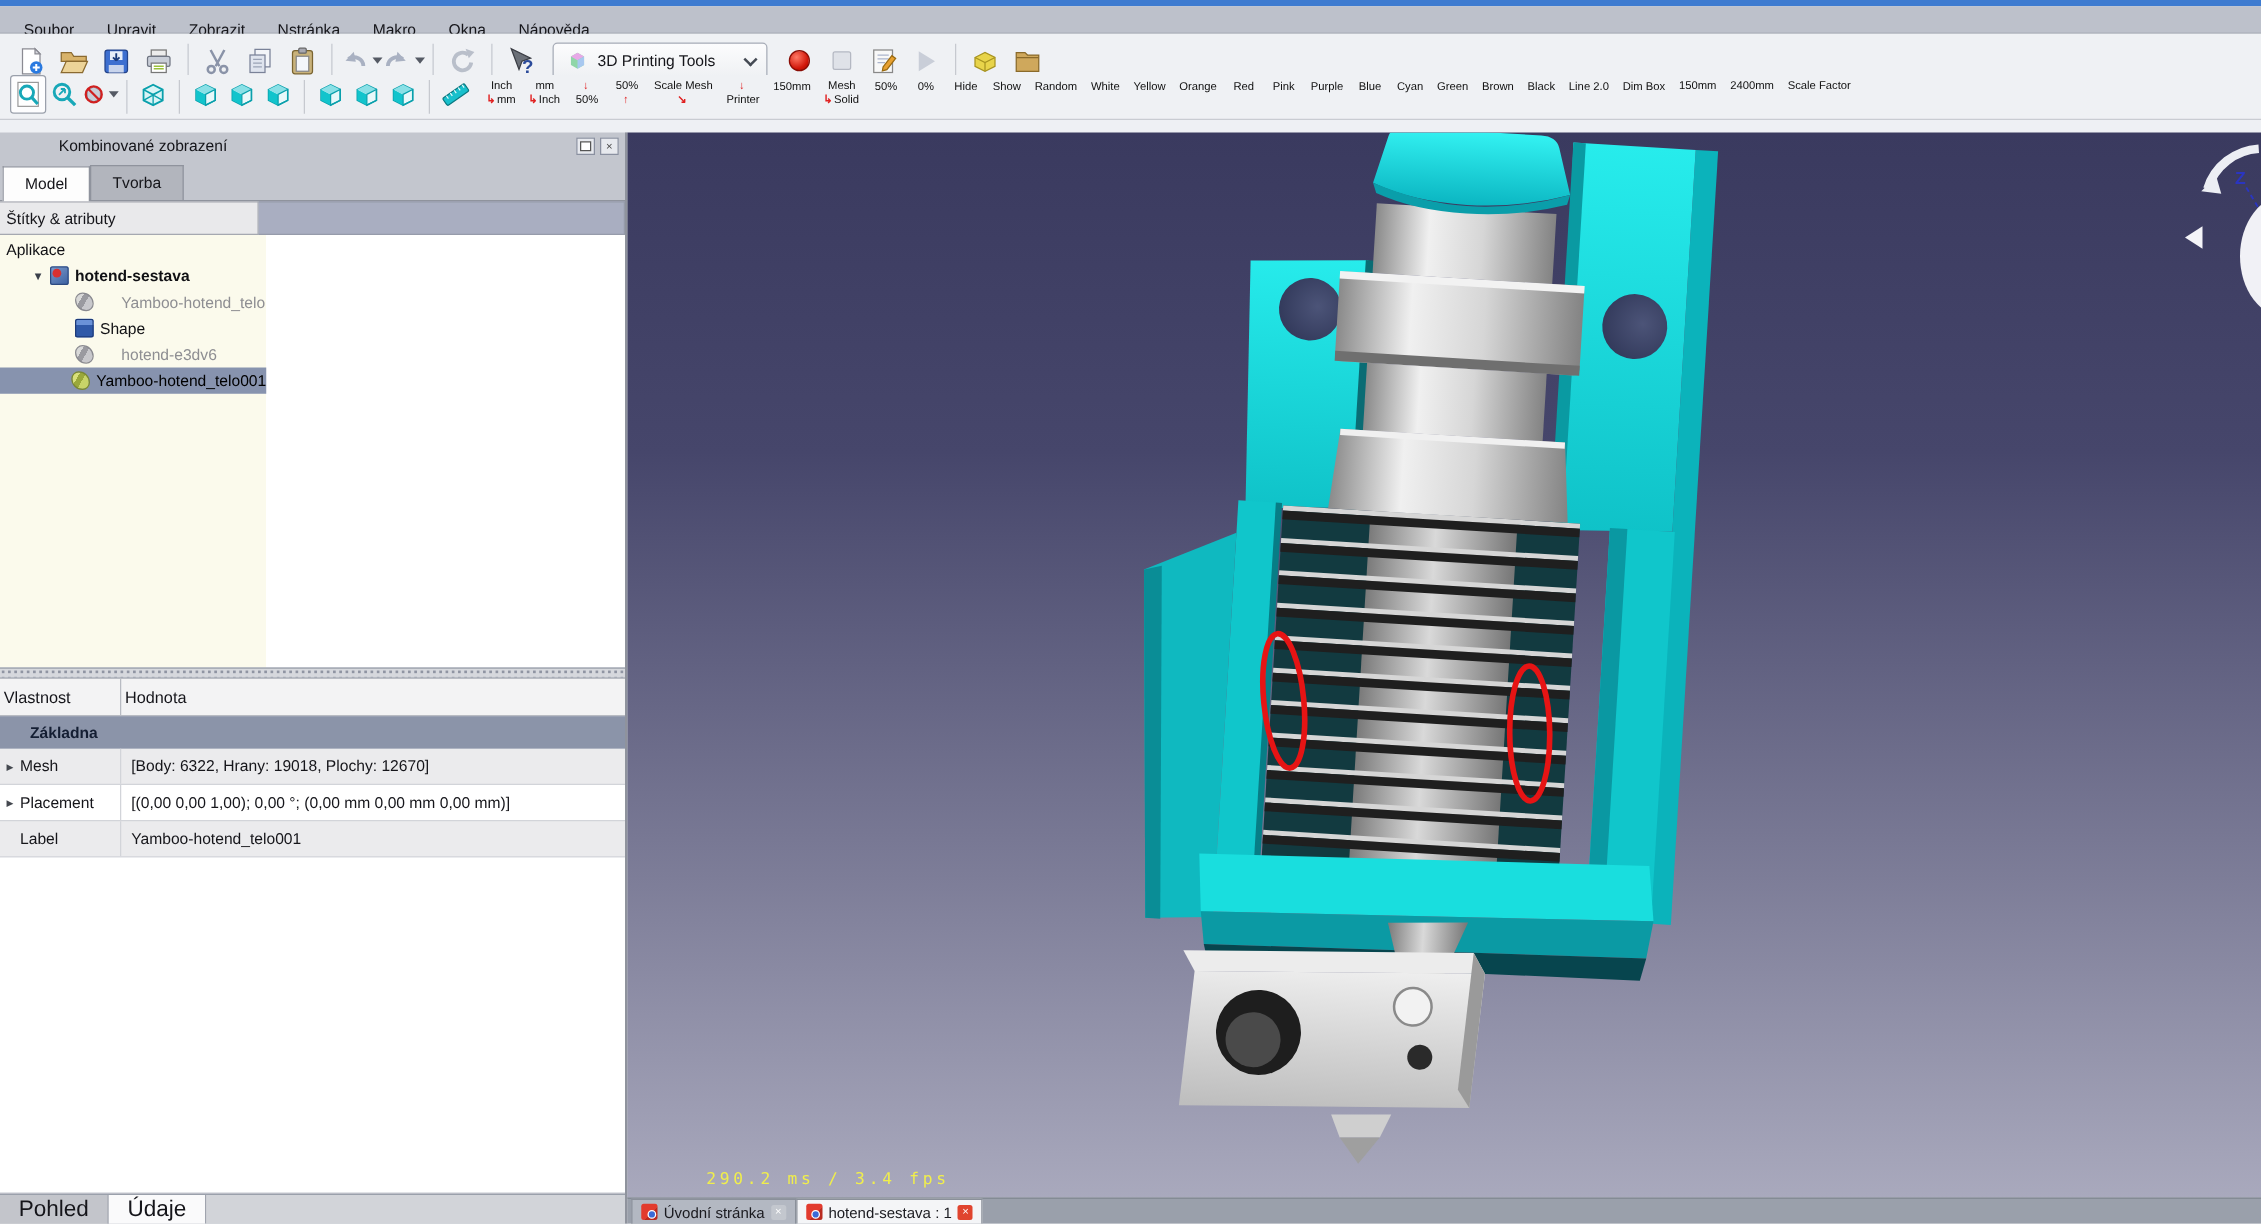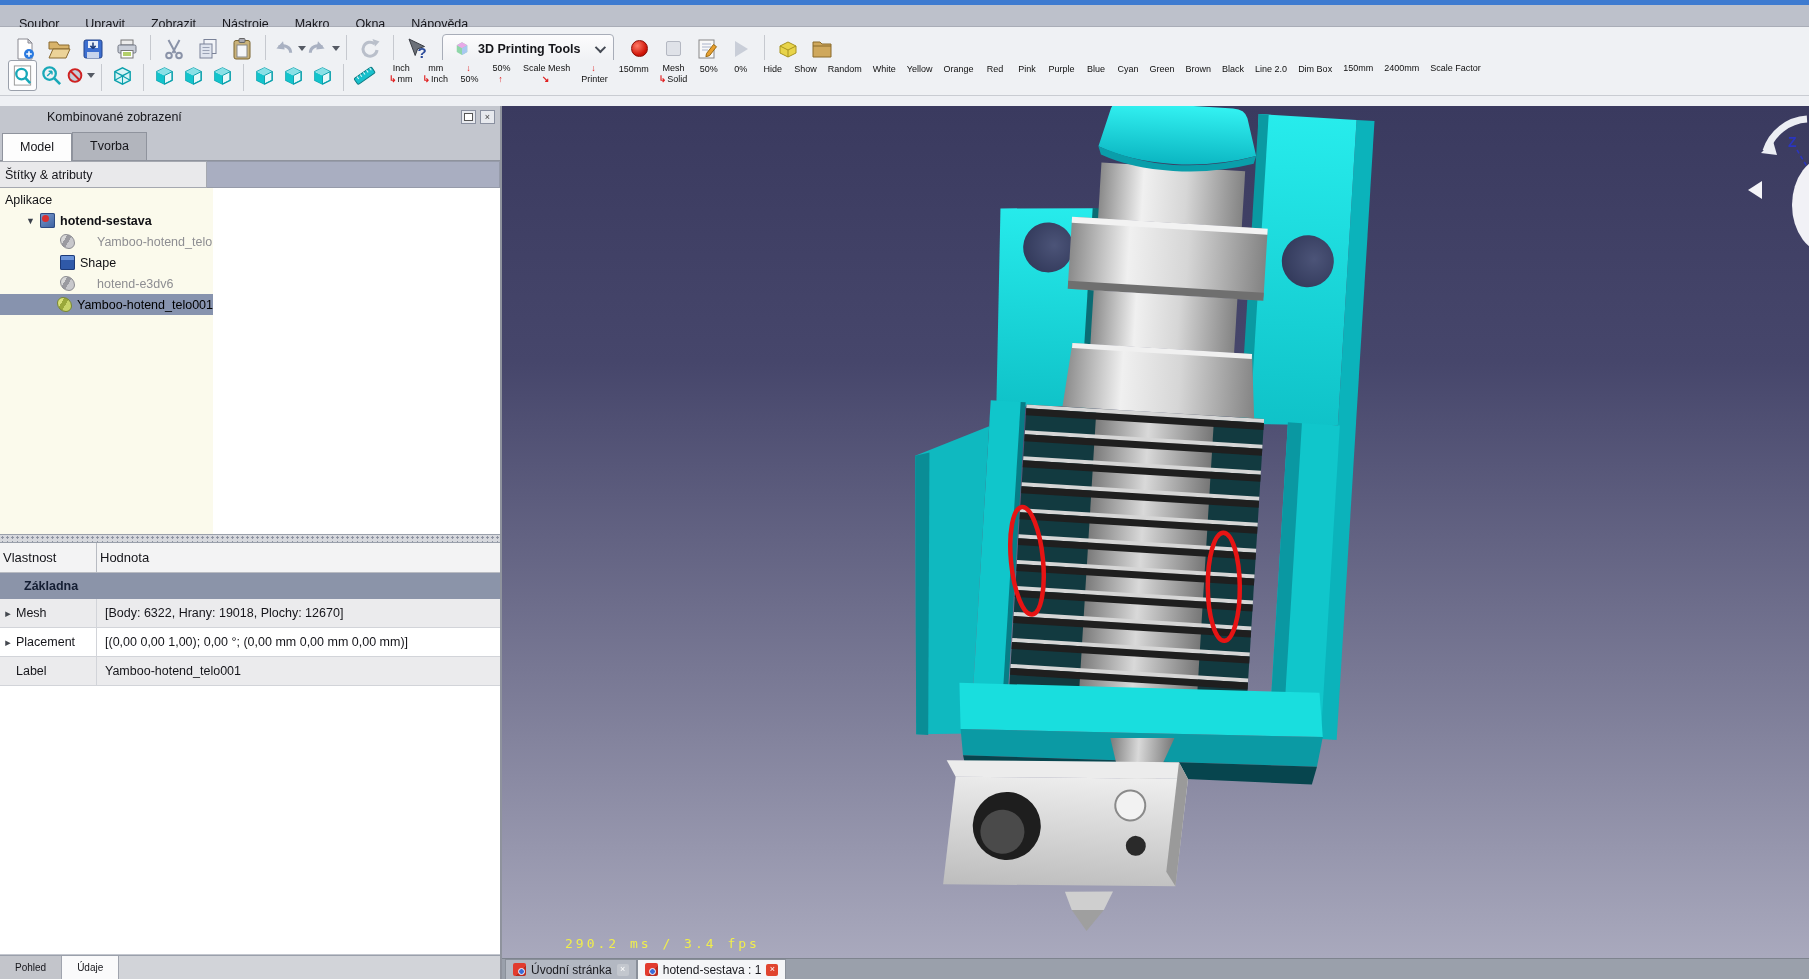--- a/index.html
+++ b/index.html
@@ -18,21 +18,21 @@
   .tb2 { position:absolute; left:0; top:60px; width:100%; height:36px; background:#eff1f4;
          display:flex; align-items:flex-start; padding-left:8px; border-bottom:1px solid #c9ccd2; }
   .tbtn { width:34px; height:34px; display:flex; align-items:center; justify-content:center; border-radius:3px; position:relative; }
   .tb2 .tbtn { width:29px; height:31px; }
   .tbtn svg { width:24px; height:24px; }
   .tb2 .tbtn svg { width:23px; height:23px; }
   .tbtn.pressed { border:1px solid #9aa0ab; background:#fdfdfe; }
   .sep { width:1px; height:27px; background:#c6c9cf; margin:0 6px; align-self:center; }
   .dd { width:0; height:0; border-left:4px solid transparent; border-right:4px solid transparent; border-top:5px solid #555a64; margin-left:3px; }
   .combo { height:30px; min-width:172px; display:flex; align-items:center; gap:7px; padding:0 10px;
-           border:1px solid #a8adb8; border-radius:4px; background:linear-gradient(#fcfcfd,#eef0f3); margin:0 8px;font-weight:bold; }
+           border:1px solid #a8adb8; border-radius:4px; background:linear-gradient(#fcfcfd,#eef0f3); margin:0 8px; }
   .combo-label { font-size:12.5px; color:#15151a; flex:1; }
   .combo svg { width:18px; height:18px; }
   .chevron { width:8px; height:8px; border-right:2px solid #454a54; border-bottom:2px solid #454a54; transform:rotate(45deg) translateY(-2px); }
   .record-dot { width:17px; height:17px; border-radius:50%; background:radial-gradient(circle at 35% 32%, #ff7a66, #d01508 65%, #9c0e04); border:1px solid #8a0c04; }
   .stop-sq { width:15px; height:15px; background:#dfe2e8; border:1px solid #b4b8c2; border-radius:2px; }
   .play-tri { width:0; height:0; border-top:8px solid transparent; border-bottom:8px solid transparent; border-left:13px solid #c9ced8; }
 
   
   .mini-strip { display:flex; align-items:flex-start; gap:10px; padding-top:2px; margin-left:10px; }
   .mini-tool { display:flex; flex-direction:column; align-items:center; gap:1px; font-size:9px; line-height:9.5px; color:#101010; min-width:22px; padding-top:2px; }
@@ -73,21 +73,21 @@
   .ph-cell { font-size:13px; color:#15151a; display:flex; align-items:center; padding-left:3px; }
   .ph-cell:first-child { width:97px; border-right:1px solid #b8bbc2; }
   .prop-group { height:26px; background:#8b94a9; color:#141e33; font-weight:bold; font-size:12.5px; display:flex; align-items:center; padding-left:24px; }
   .prop-row { display:flex; height:29px; align-items:center; border-bottom:1px solid #d2d4d9; background:#fff; }
   .prop-row.alt { background:#ebebed; }
   .prop-arrow { width:16px; text-align:center; font-size:8px; color:#44484f; transform:scale(.9); }
   .prop-name { width:81px; font-size:12.5px; color:#15151a; border-right:1px solid #d2d4d9; align-self:stretch; display:flex; align-items:center; }
   .prop-val { flex:1; font-size:12.5px; color:#15151a; padding-left:8px; white-space:nowrap; overflow:hidden; }
   .prop-empty { background:#fff; height:268px; }
   .dock-bottom-tabs { position:absolute; left:0; bottom:0; width:100%; height:24px; background:#d2d4d9; border-top:1px solid #9aa0ab; display:flex; align-items:stretch; }
-  .btab { font-size:10px; color:#15151a; display:flex; align-items:center; padding:0 15px; background:#c3c5cb; border-right:1px solid #a0a4ae; }
+  .btab { font-size:18px; color:#15151a; display:flex; align-items:center; padding:0 15px; background:#c3c5cb; border-right:1px solid #a0a4ae; }
   .btab.active { background:#fafafb; }
 
   
   .viewport { position:absolute; left:502px; top:106px; width:1307px; height:852px;
               background:linear-gradient(180deg,#3a3a5f 0%,#46466b 30%,#7d7d98 70%,#a9a9bd 100%); overflow:hidden; }
   .viewport svg.scene { position:absolute; left:0; top:0; width:100%; height:100%; }
   .fps { position:absolute; left:63px; bottom:7px; font-family:"DejaVu Sans Mono",monospace; font-size:13px; letter-spacing:3px; color:#f0ee4c; }
 
   
   .mdibar { position:absolute; left:502px; bottom:0; width:1307px; height:21px; background:#9aa0ab; border-top:1px solid #7e848e; display:flex; align-items:stretch; padding-left:3px; }
@@ -210,21 +210,21 @@
 </svg>
 
 <div id="app">
 
   <div class="titlebar"></div>
 
   <div class="menubar">
     <div class="menu-item"><span>Soubor</span><span class="accel"></span><span></span></div>
       <div class="menu-item"><span>Upravit</span><span class="accel"></span><span></span></div>
       <div class="menu-item"><span></span><span class="accel">Z</span><span>obrazit</span></div>
-      <div class="menu-item"><span></span><span class="accel">N</span><span>ástroje</span></div>
+      <div class="menu-item"><span></span><span class="accel">N</span><span>stránka</span></div>
       <div class="menu-item"><span></span><span class="accel">M</span><span>akro</span></div>
       <div class="menu-item"><span></span><span class="accel">O</span><span>kna</span></div>
       <div class="menu-item"><span>Nápověda</span><span class="accel"></span><span></span></div>
   </div>
 
   <div class="tb1">
     <div class="tbtn">
         <svg>
           <use href="#i-new"></use>
         </svg>

